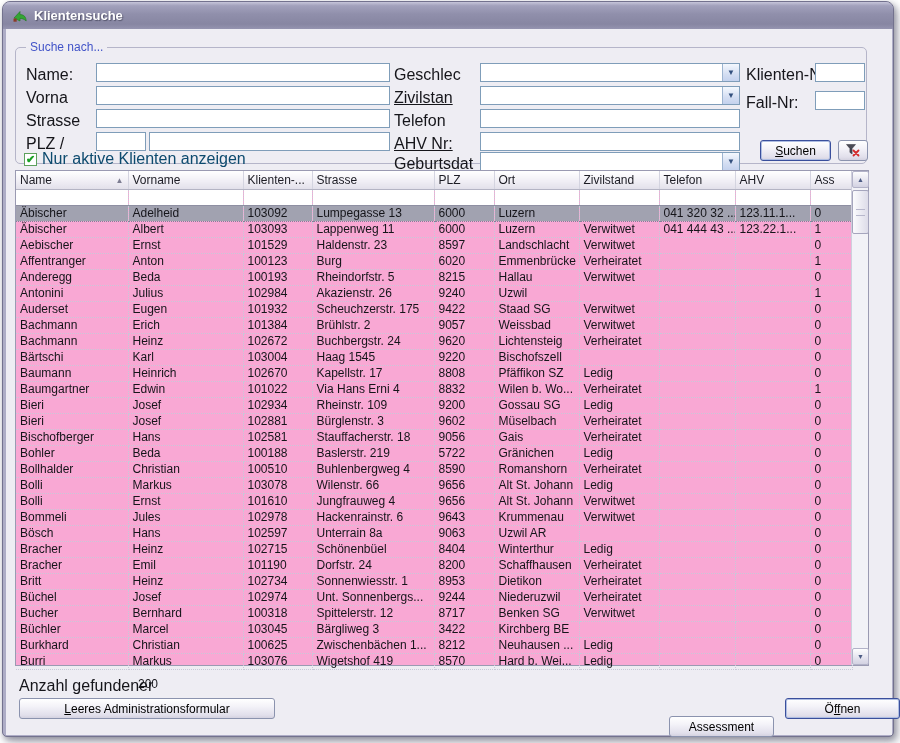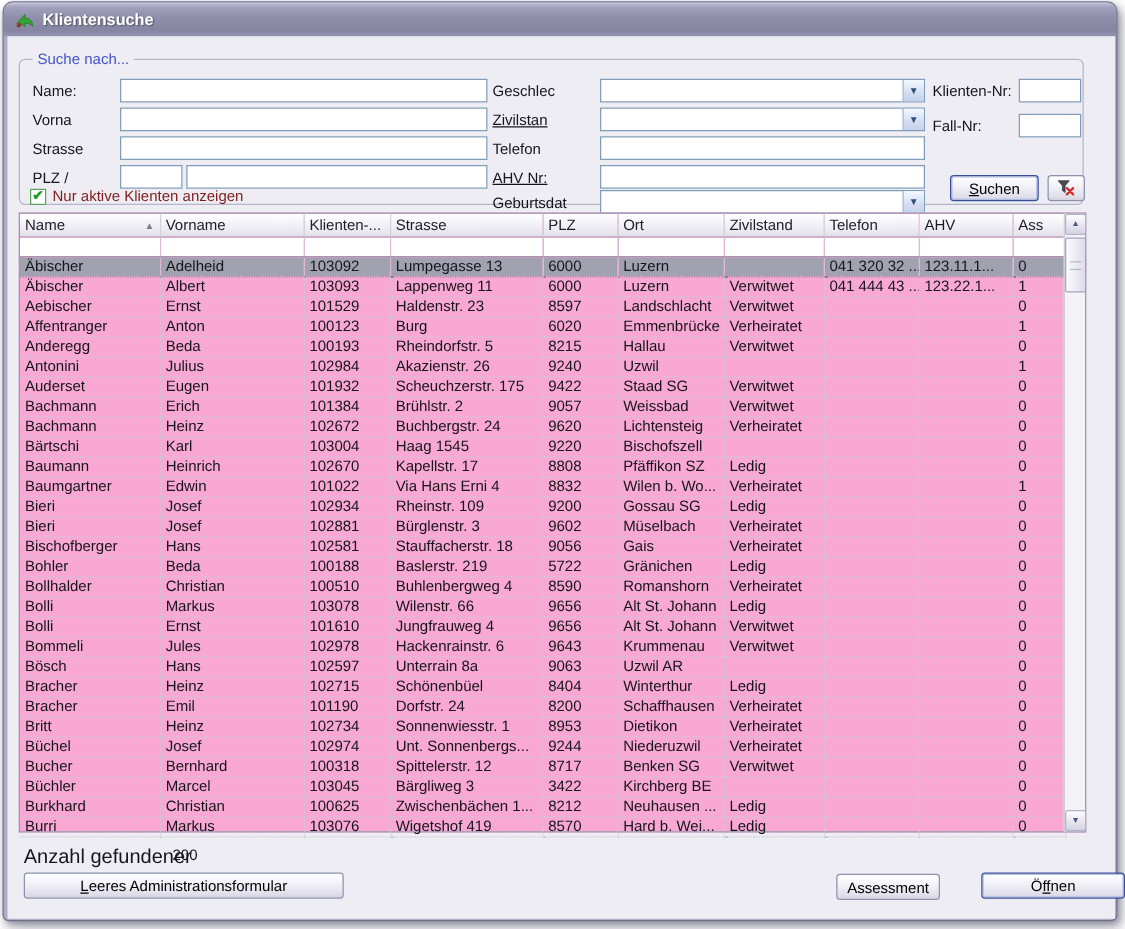--- a/index.html
+++ b/index.html
@@ -25,42 +25,42 @@
 
   
   .searchbox {
     position:absolute; left:9px; top:18px; width:852px; height:117px;
     border:1px solid #b5b5c9; border-radius:5px;
   }
   .searchbox-title {
     position:absolute; top:-8px; left:10px; background:#eeedf3; padding:0 4px;
     color:#4254c8; font-size:12px;
   }
-  .fld-label { position:absolute; font-size:12px; color:#15151a; white-space:nowrap; }
+  .fld-label { position:absolute; font-size:16px; color:#15151a; white-space:nowrap; }
   .txt {
     position:absolute; height:19px; background:#ffffff;
     border:1px solid #7f9db9; font-size:12px; padding:1px 3px;
   }
   .combo {
     position:absolute; height:19px; background:#ffffff;
     border:1px solid #7f9db9; display:flex; justify-content:flex-end;
   }
   .combo-btn {
     width:17px; height:100%; border-left:1px solid #9db4d0;
     background:linear-gradient(#f4f8fe, #d4def2 60%, #c4d2ee);
     display:flex; align-items:center; justify-content:center;
     font-size:8px; color:#33507e; cursor:default;
   }
   .checkbox-row { position:absolute; left:8px; top:102px; display:flex; align-items:center; gap:5px; }
   .checkbox {
     width:13px; height:13px; background:#fff; border:1px solid #5da05d;
     font-size:11px; line-height:11px; text-align:center; color:#19a023; font-weight:bold;
   }
   .checkbox.checked::after { content:"✔"; }
-  .checkbox-label { font-size:12px; color:#7f1d1d; }
+  .checkbox-label { font-size:16px; color:#0c4a6e; }
 
   
   .btn {
     border:1px solid #8b93ae; border-radius:3px;
     background:linear-gradient(#ffffff, #f3f2f8 40%, #e1dfeb 85%, #d4d2e0);
     font-family:"Liberation Sans", sans-serif; font-size:12px; color:#000;
     display:flex; align-items:center; justify-content:center; cursor:default;
   }
   .btn-default { border-color:#3a4f9c; box-shadow: inset 0 0 0 1px #aebde2; }
   .btn u { text-decoration:underline; }
@@ -110,21 +110,21 @@
   }
   .scroll-thumb::after {
     content:""; display:block; margin:18px 3px 0 3px; height:5px;
     border-top:1px solid #b7b7cc; border-bottom:1px solid #b7b7cc;
   }
 
   
   .count-label { position:absolute; left:13px; top:648px; font-size:16px; color:#15151a; }
   .count-value { position:absolute; left:132px; top:648px; font-size:12px; color:#15151a; }
   .btn-admin { position:absolute; left:13px; top:669px; width:256px; height:21px; }
-  .btn-assessment { position:absolute; left:663px; top:670px; width:83px; height:21px; }
+  .btn-assessment { position:absolute; left:663px; top:687px; width:105px; height:21px; }
   .btn-open { position:absolute; left:779px; top:669px; width:115px; height:21px; }
   .btn-search { position:absolute; left:744px; top:92px; width:71px; height:21px; }
   .btn-clear { position:absolute; left:822px; top:92px; width:30px; height:21px; }
 </style>
 </head>
 <body>
 
 <div class="window">
   <div class="titlebar">
     <span style="display:inline-flex;">

